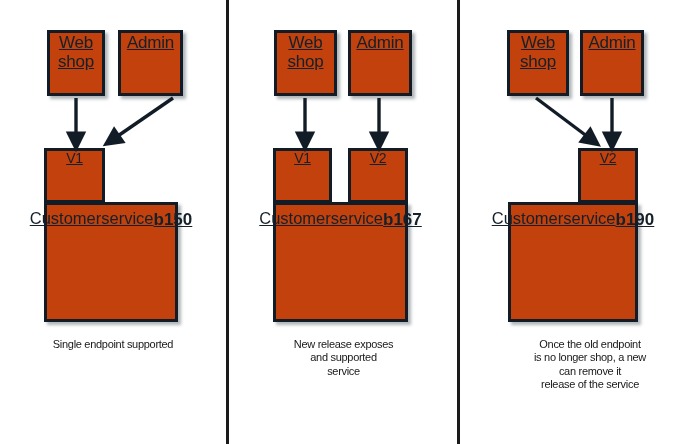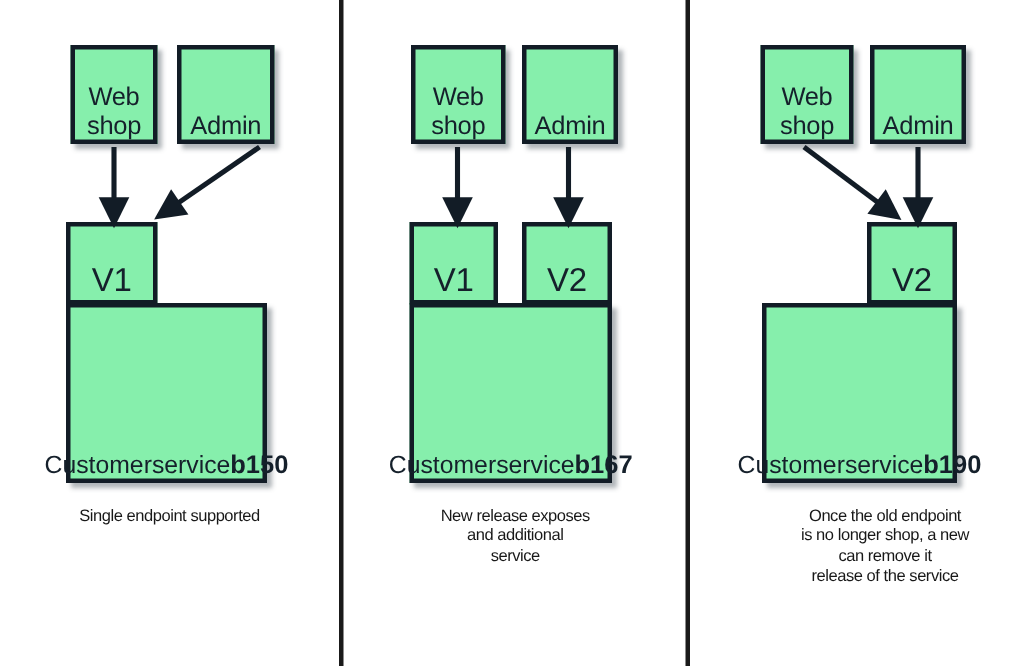--- a/index.html
+++ b/index.html
@@ -26,37 +26,38 @@
   }
   .panel {
     position: absolute;
     top: 0;
     height: 444px;
   }
   
   .box {
     position: absolute;
     box-sizing: border-box;
-    background: #86efac;
+    background: #c2410c;
     border: 3px solid #121c26;
     box-shadow: 3px 3px 3px rgba(80,90,100,0.45);
     display: flex;
-    align-items: flex-end;
+    align-items: flex-start;
     justify-content: center;
     color: #15202b;
     text-align: center;
     line-height: 1.12;
+    text-decoration: underline;
   }
   .box .lbl {
     display: block;
     font-size: 17px;
     letter-spacing: -0.2px;
   }
   .box.actor .lbl { font-size: 17px; }
-  .box.version .lbl { font-size: 22px; }
+  .box.version .lbl { font-size: 14px; }
   .box.service {
     flex-direction: row;
     padding-top: 4px;
   }
   .box.service .l1,
   .box.service .l2 {
     font-size: 16.5px;
     display: block;
   }
   .box.service .l3 {
@@ -142,21 +143,21 @@
     </div>
 
     <div class="box service" style="left:44px;top:202px;width:135px;height:120px;">
       <span class="l1">Customer</span>
       <span class="l2">service</span>
       <span class="l3">b167</span>
     </div>
 
     <div class="caption" style="left:12px;top:338px;width:205px;">
       <div>New release exposes</div>
-      <div>and additional</div>
+      <div>and supported</div>
       <div>service</div>
     </div>
   </div>
 
   <div class="panel" style="left:461px;width:228px;">
 
     <div class="box actor" style="left:46px;top:30px;width:62px;height:66px;">
       <span>
         <span class="lbl">Web</span>
         <span class="lbl">shop</span>

